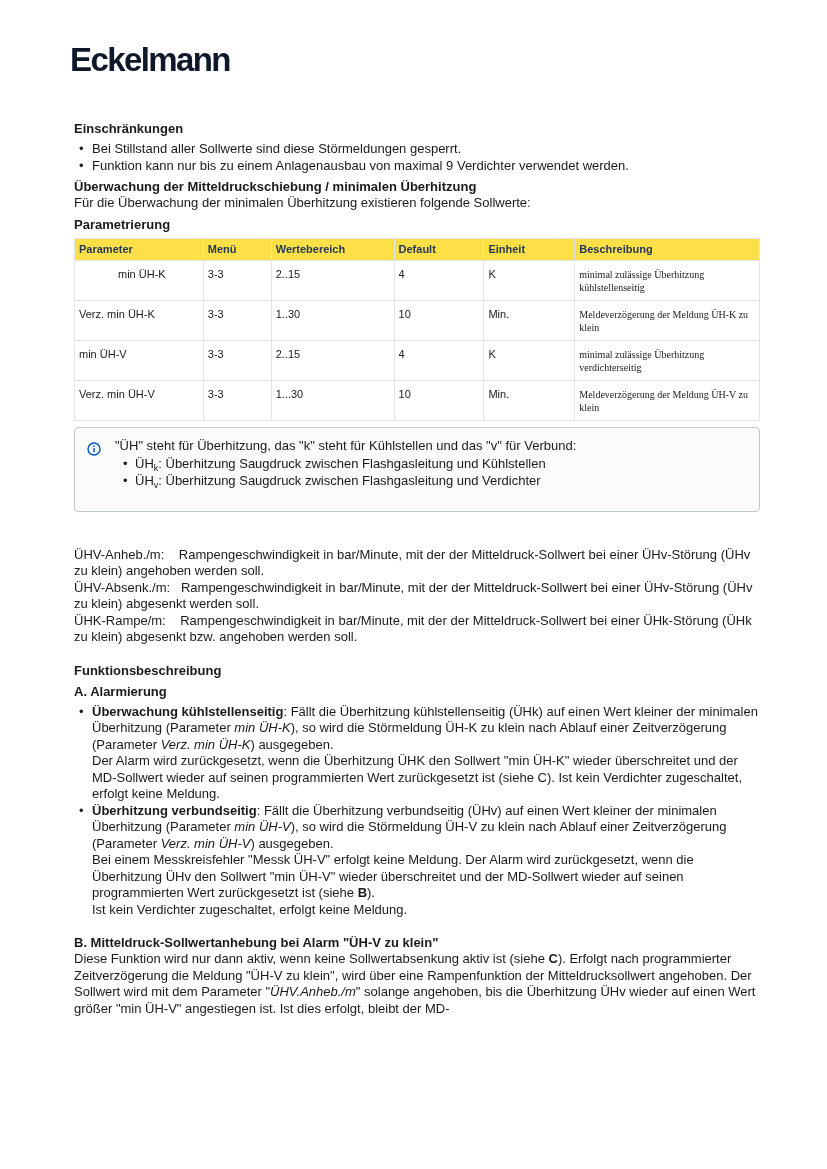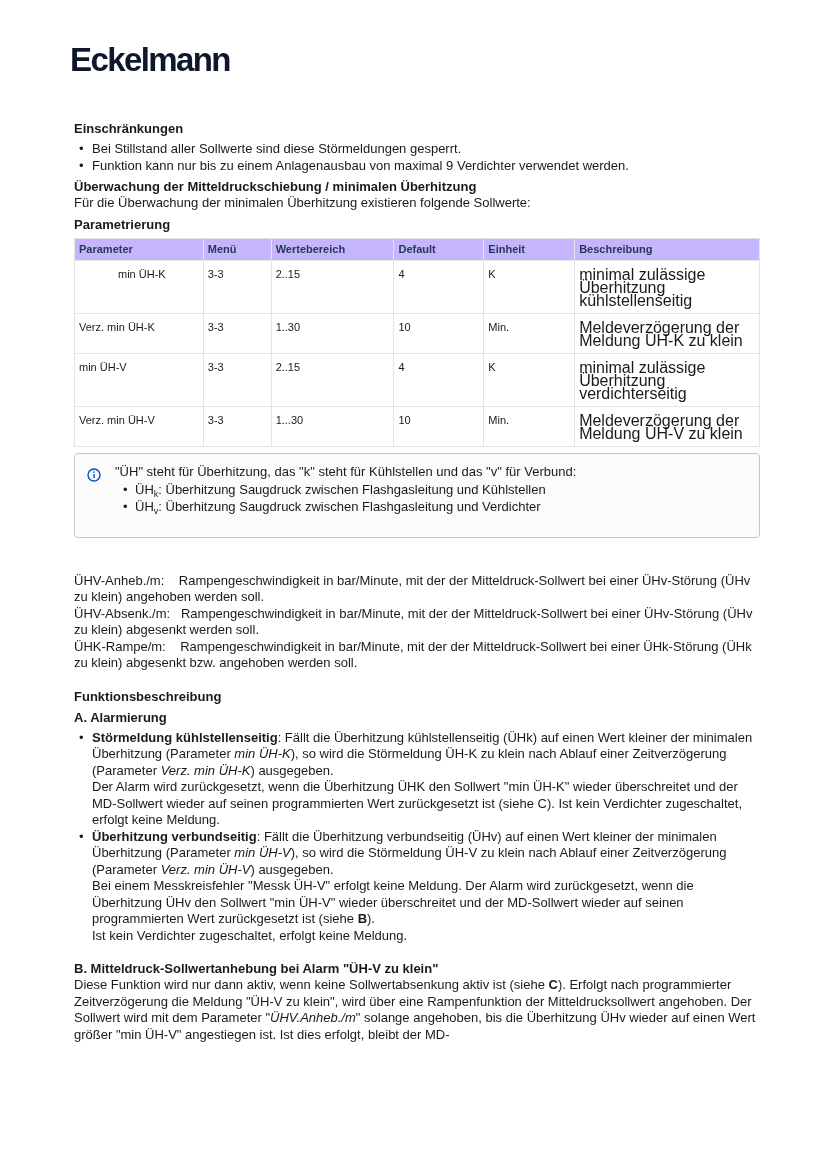--- a/index.html
+++ b/index.html
@@ -21,29 +21,29 @@
   h4 { font-size: 13px; font-weight: bold; line-height: 17px; }
   .mt6 { margin-top: 4px; }
   ul.bul { list-style: none; margin: 4px 0 0 0; }
   ul.bul li { position: relative; padding-left: 18px; }
   ul.bul li::before { content: "\2022"; position: absolute; left: 5px; top: 0; }
   table.param {
     width: 686px; margin-top: 5px; border-collapse: collapse;
     font-size: 11px; line-height: 13px;
   }
   table.param th {
-    background: #c4b5fd; color: #253858; text-align: left; font-weight: bold;
+    background: #fde047; color: #253858; text-align: left; font-weight: bold;
     padding: 4px 4px; height: 20px; border: 1px solid #e3e4e6;
   }
   table.param td {
     padding: 7px 4px 6px 4px; vertical-align: top; border: 1px solid #e3e4e6;
     height: 39px; color: #1a1a1a;
   }
   table.param td.indent { padding-left: 43px; }
-  table.param td.desc { font-size: 16px; line-height: 13px; }
+  table.param td.desc { font-size: 10px; line-height: 13px; font-family: Liberation Serif, serif; }
   .info {
     margin-top: 6px; border: 1px solid #c1c7d0; border-radius: 4px; background: #fbfbfc;
     padding: 10px 12px 12px 12px; height: 85px; position: relative;
   }
   .info .ic {
     position: absolute; left: 12px; top: 14px; width: 14px; height: 14px;
   }
   .info .txt { margin-left: 28px; }
   .info ul.bul { margin-top: 2px; }
   .info ul.bul li { padding-left: 20px; }
@@ -151,21 +151,21 @@
   <div class="para">
     <p><span>ÜHV-Anheb./m:</span>&nbsp;&nbsp;&nbsp; <span>Rampengeschwindigkeit in bar/Minute, mit der der Mitteldruck-Sollwert bei einer ÜHv-Störung (ÜHv zu klein) angehoben werden soll.</span></p>
     <p><span>ÜHV-Absenk./m:</span>&nbsp;&nbsp; <span>Rampengeschwindigkeit in bar/Minute, mit der der Mitteldruck-Sollwert bei einer ÜHv-Störung (ÜHv zu klein) abgesenkt werden soll.</span></p>
     <p><span>ÜHK-Rampe/m:</span>&nbsp;&nbsp;&nbsp; <span>Rampengeschwindigkeit in bar/Minute, mit der der Mitteldruck-Sollwert bei einer ÜHk-Störung (ÜHk zu klein) abgesenkt bzw. angehoben werden soll.</span></p>
   </div>
 
   <h4 class="sp">Funktionsbeschreibung</h4>
   <h4 class="mt6">A. Alarmierung</h4>
   <ul class="bul alist">
     <li>
-      <b>Störmeldung kühlstellenseitig</b><span>: Fällt die Überhitzung kühlstellenseitig (ÜHk) auf einen Wert kleiner der minimalen Überhitzung (Parameter </span><i>min ÜH-K</i><span>), so wird die Störmeldung ÜH-K zu klein nach Ablauf einer Zeitverzögerung (Parameter </span><i>Verz. min ÜH-K</i><span>) ausgegeben.</span><br>
+      <b>Überwachung kühlstellenseitig</b><span>: Fällt die Überhitzung kühlstellenseitig (ÜHk) auf einen Wert kleiner der minimalen Überhitzung (Parameter </span><i>min ÜH-K</i><span>), so wird die Störmeldung ÜH-K zu klein nach Ablauf einer Zeitverzögerung (Parameter </span><i>Verz. min ÜH-K</i><span>) ausgegeben.</span><br>
       <span>Der Alarm wird zurückgesetzt, wenn die Überhitzung ÜHK den Sollwert "min ÜH-K" wieder überschreitet und der MD-Sollwert wieder auf seinen programmierten Wert zurückgesetzt ist (siehe C). Ist kein Verdichter zugeschaltet, erfolgt keine Meldung.</span>
     </li>
     <li>
       <b>Überhitzung verbundseitig</b><span>: Fällt die Überhitzung verbundseitig (ÜHv) auf einen Wert kleiner der minimalen Überhitzung (Parameter </span><i>min ÜH-V</i><span>), so wird die Störmeldung ÜH-V zu klein nach Ablauf einer Zeitverzögerung (Parameter </span><i>Verz. min ÜH-V</i><span>) ausgegeben.</span><br>
       <span>Bei einem Messkreisfehler "Messk ÜH-V" erfolgt keine Meldung. Der Alarm wird zurückgesetzt, wenn die Überhitzung ÜHv den Sollwert "min ÜH-V" wieder überschreitet und der MD-Sollwert wieder auf seinen programmierten Wert zurückgesetzt ist (siehe </span><b>B</b><span>).</span><br>
       <span>Ist kein Verdichter zugeschaltet, erfolgt keine Meldung.</span>
     </li>
   </ul>
 
   <h4 class="sp">B. Mitteldruck-Sollwertanhebung bei Alarm "ÜH-V zu klein"</h4>

